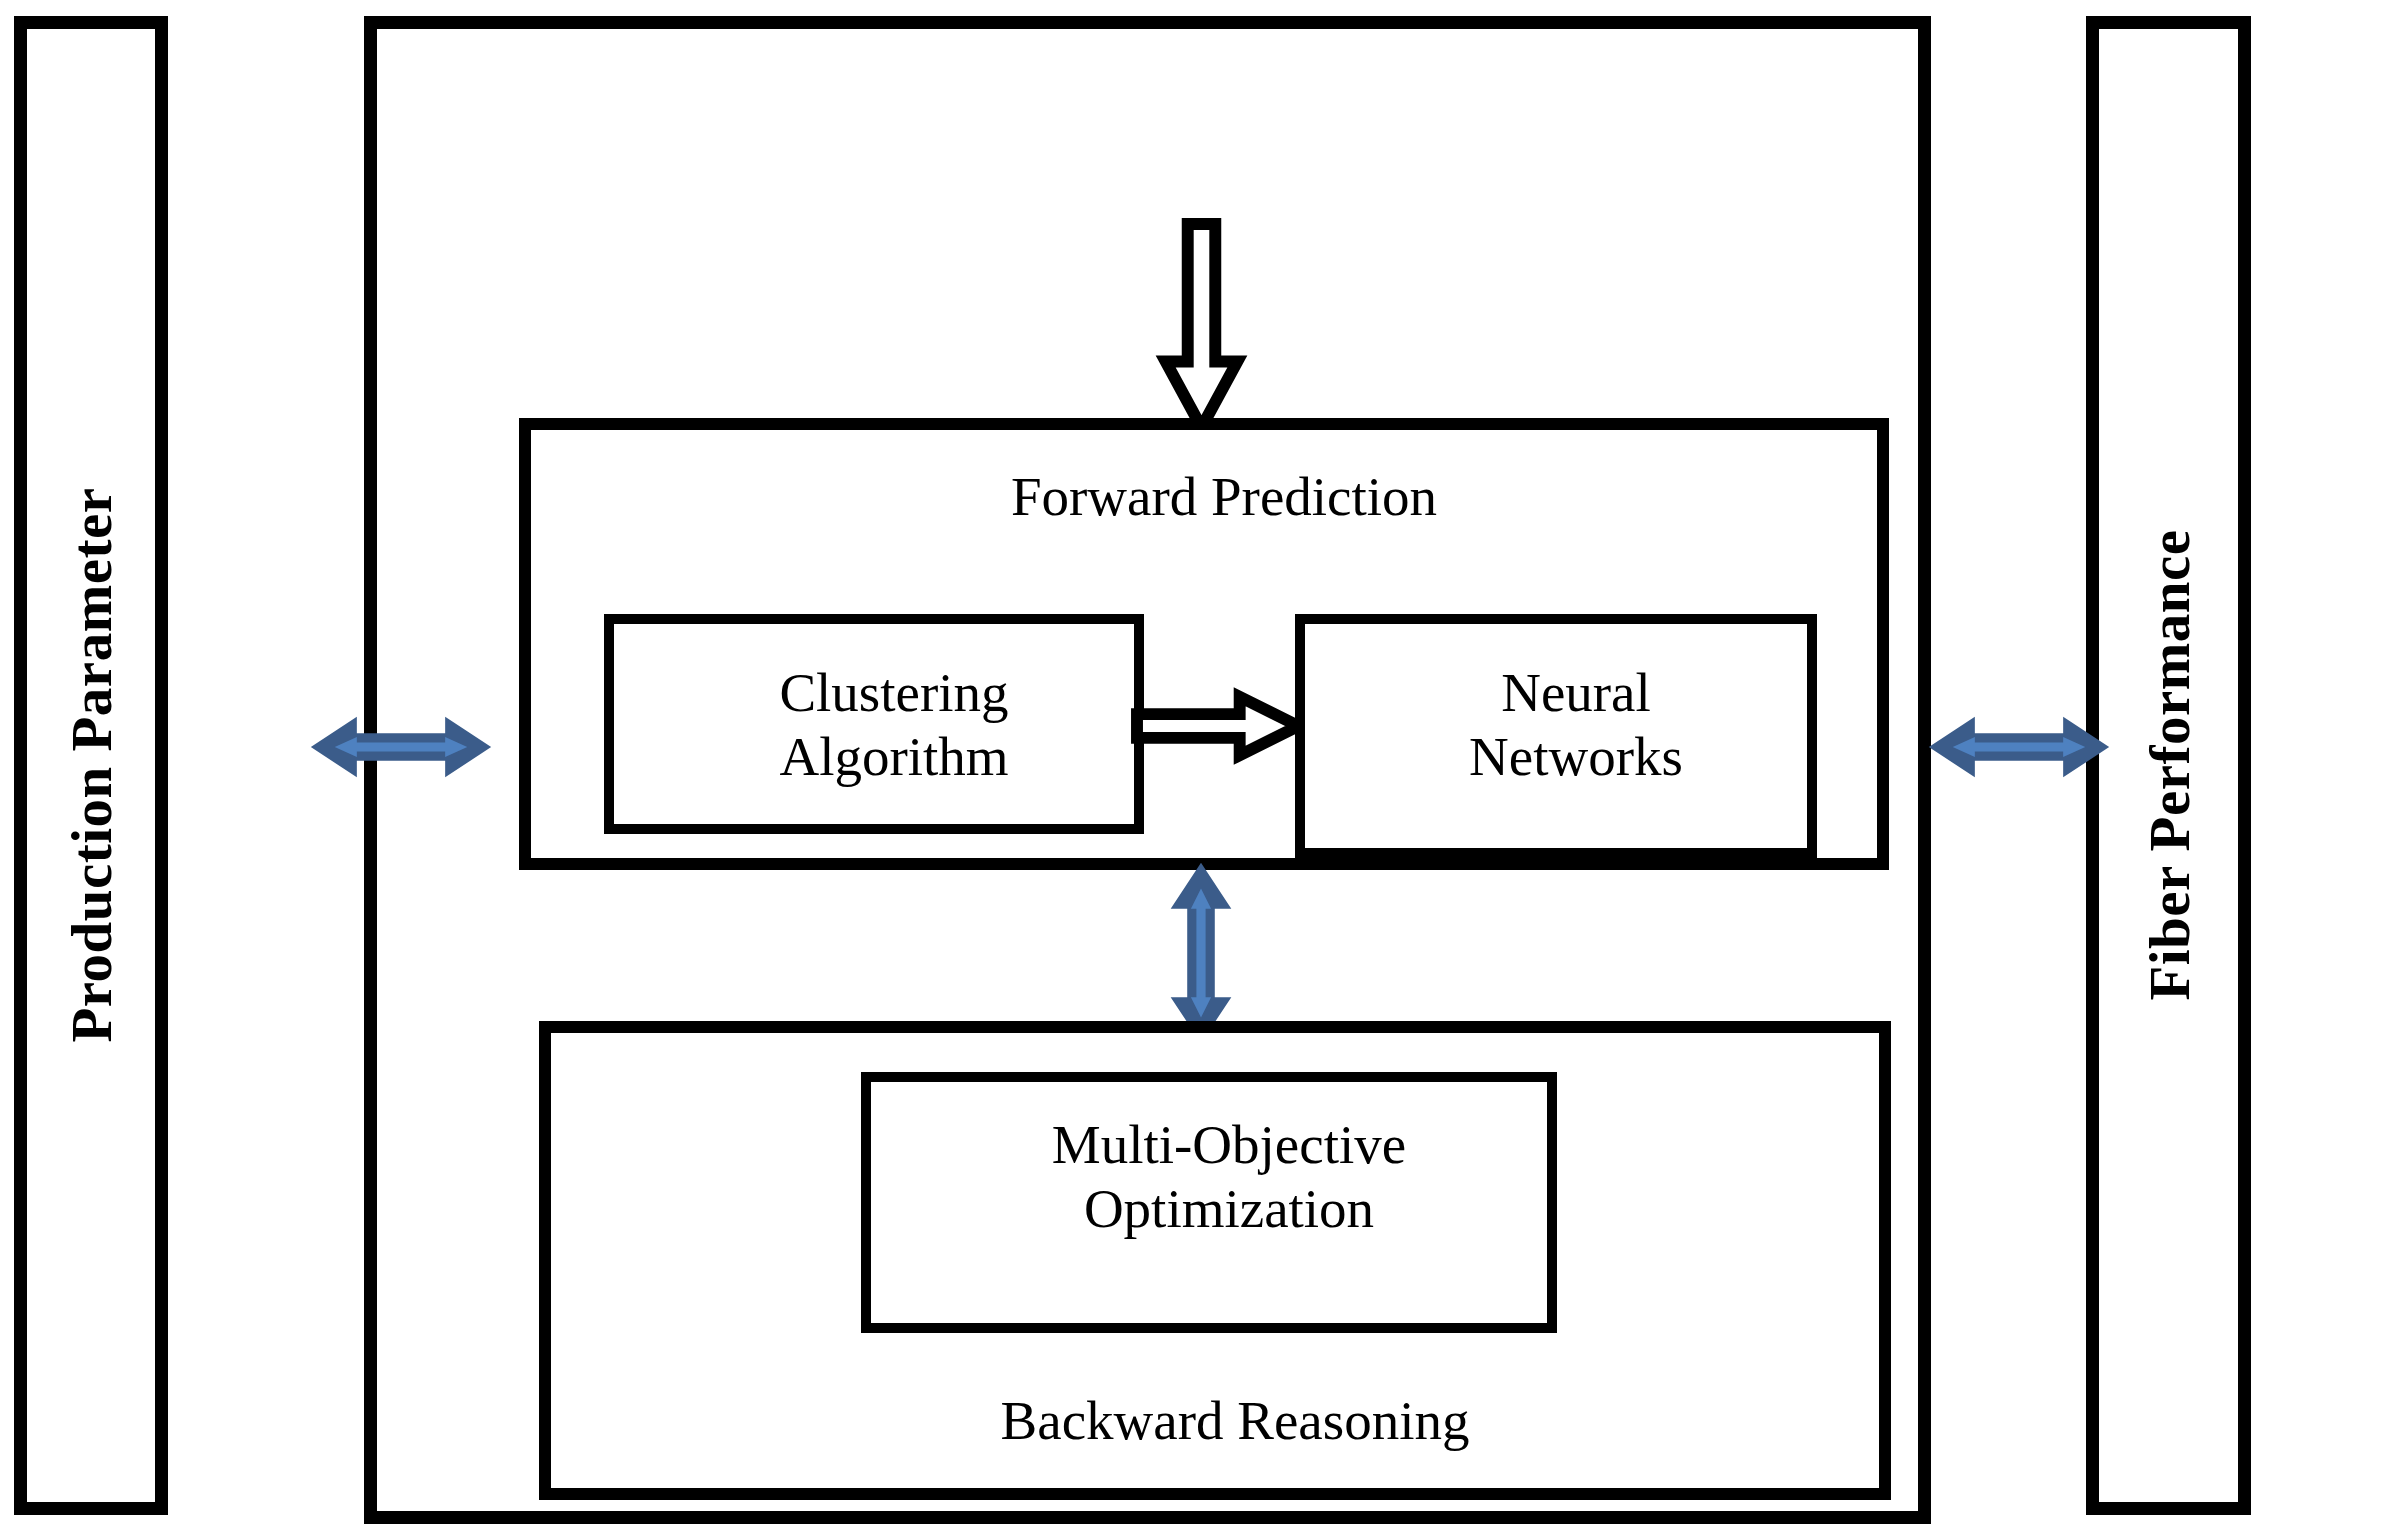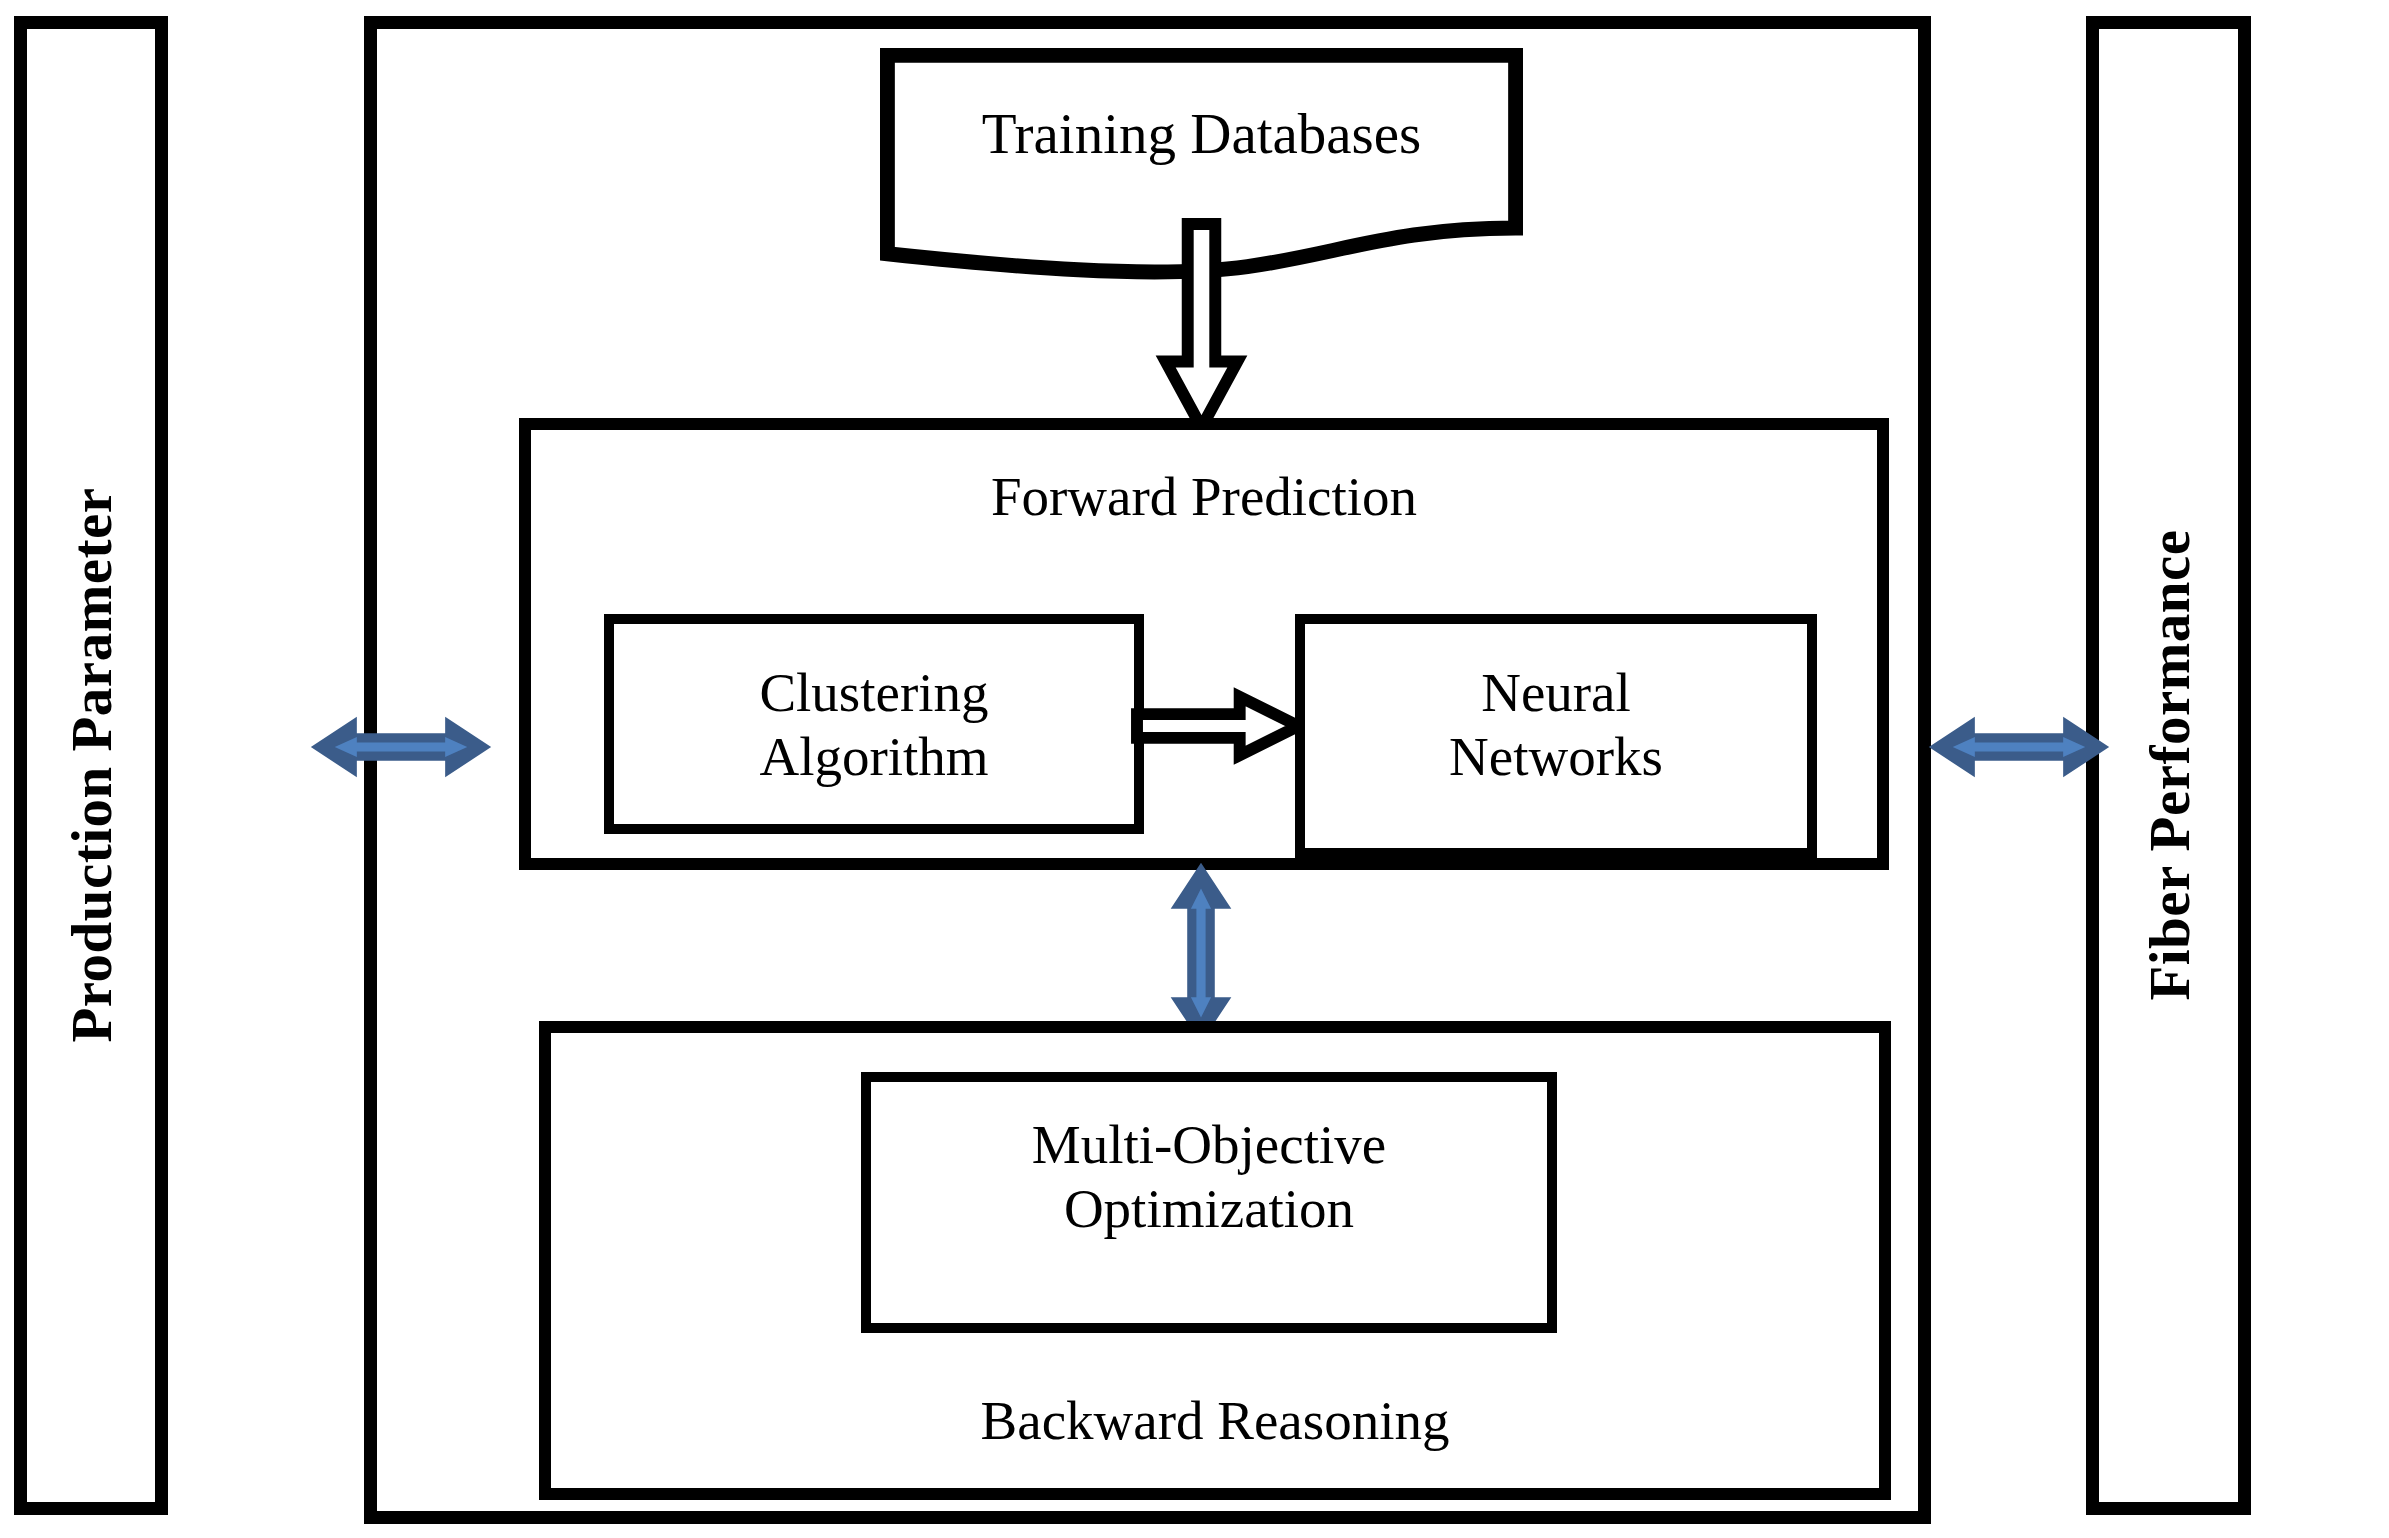--- a/index.html
+++ b/index.html
@@ -53,20 +53,21 @@
   .frame-thick { border-width: 12px; }
 
   
   .ctext {
     position: absolute;
     left: 0;
     width: 100%;
     text-align: center;
     white-space: pre-line;
     line-height: 1.18;
+    padding-left: 20px;
   }
   .t-section { font-size: 55px; }
   .t-leaf    { font-size: 55px; }
 
   
   .doc-shape { overflow: visible; }
   .doc-shape svg { display: block; width: 100%; height: 100%; }
   .doc-label {
     position: absolute;
     left: 0; right: 0;
@@ -87,28 +88,20 @@
   <div class="abs side-panel" style="left:13.8px; top:15.6px; width:154px; height:1499px;">
     <div class="vlabel">Production Parameter</div>
   </div>
 
   <div class="abs side-panel" style="left:2086px; top:15.6px; width:165px; height:1499px;">
     <div class="vlabel">Fiber Performance</div>
   </div>
 
   <div class="abs center-panel" style="left:364px; top:15.6px; width:1567px; height:1508px;">
 
-    <div class="abs doc-shape" style="left:503px; top:19px; width:643px; height:237px;">
-      <svg viewBox="0 0 700 258" preserveAspectRatio="none">
-        <path d="M 8 8 L 692 8 L 692 196
-                 C 560 196 500 224 400 238
-                 C 300 252 140 238 8 224 Z" fill="#ffffff" stroke="#000000" stroke-width="15" stroke-linejoin="miter" vector-effect="non-scaling-stroke"></path>
-      </svg>
-      <div class="doc-label">Training Databases</div>
-    </div>
 
     <div class="abs arrow-wrap" style="left:785px; top:195px; width:79px; height:209px;">
       <svg viewBox="0 0 86 228" preserveAspectRatio="none">
         <path d="M 28 0 L 58 0 L 58 150 L 82 150 L 43 222 L 4 150 L 28 150 Z" fill="#ffffff" stroke="#000000" stroke-width="13" stroke-linejoin="miter"></path>
       </svg>
     </div>
 
     <div class="abs frame-thick frame" style="left:142px; top:389px; width:1370px; height:452px;">
 
       <div class="ctext t-section" style="top:35px;">Forward Prediction</div>

